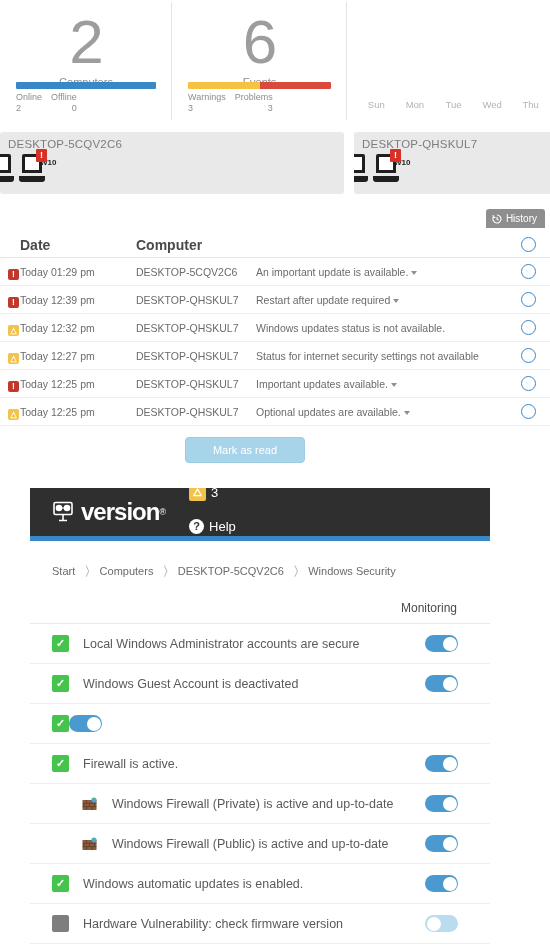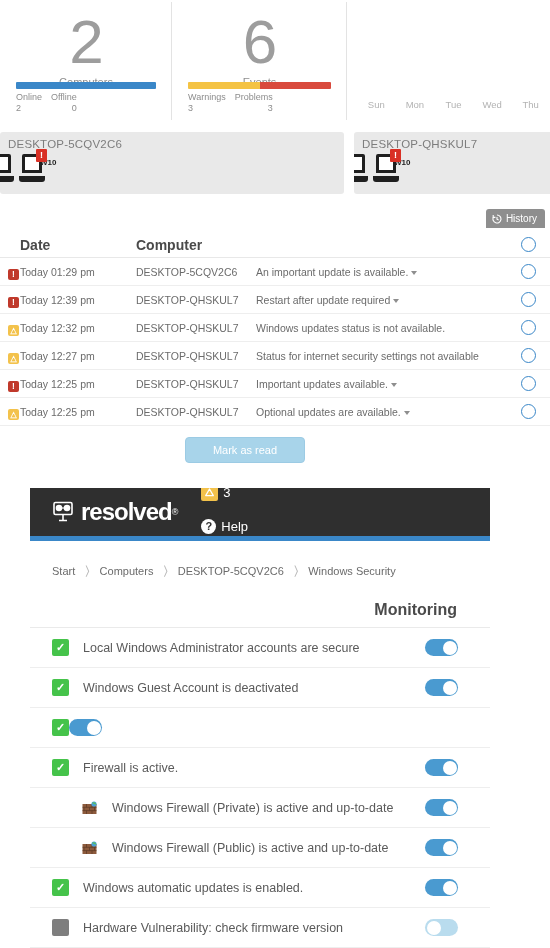--- a/index.html
+++ b/index.html
@@ -132,21 +132,21 @@
   .help-ico { width:15px; height:15px; border-radius:50%; background:#fff; color:#2f2f2f;
               font-size:11px; font-weight:bold; text-align:center; line-height:15px; }
   .nav-divider { width:1px; height:26px; background:#4a4a4a; margin:0 4px; }
   .nav-user { display:flex; align-items:center; gap:4px; color:#fff; font-size:13px; }
   .user-ico { width:13px; height:13px; position:relative; }
 
   .breadcrumb { display:flex; align-items:center; gap:10px; padding:22px 0 0 22px; }
   .crumb { font-size:11px; color:#6b6b6b; cursor:pointer; }
   .crumb-sep { font-size:13px; color:#b9b9b9; }
 
-  .mon-head { text-align:right; padding:22px 33px 8px 0; font-size:16px; font-weight:bold; color:#4a4a4a; }
+  .mon-head { text-align:right; padding:22px 33px 8px 0; font-size:12px; font-weight:normal; color:#4a4a4a; }
 
   .chk-list { border-top:1px solid #eaeaea; }
   .chk-row { display:flex; align-items:center; height:40px; border-bottom:1px solid #eeeeee; padding:0 22px 0 22px; }
   .chk-row.sub { padding-left:52px; }
   .chk-box { width:17px; height:17px; border-radius:2px; flex:none; display:flex;
              align-items:center; justify-content:center; color:#fff; font-size:11px; font-weight:bold; }
   .chk-box.ok   { background:#45c34a; }
   .chk-box.off  { background:#7e7e7e; }
   .brick { width:16px; height:14px; flex:none; position:relative; }
   .chk-label { flex:1; font-size:12.5px; color:#5a5a5a; margin-left:14px; }
@@ -347,21 +347,21 @@
       <div class="logo">
         <span class="logo-mark">
           <svg width="26" height="22" viewBox="0 0 26 22">
             <rect x="2" y="1.5" width="18" height="12" rx="1.5" fill="none" stroke="#fff" stroke-width="1.6"></rect>
             <path d="M11 13.5 L11 17 M7 19.5 L15 19.5 M11 17 L11 19.5" stroke="#fff" stroke-width="1.6" fill="none"></path>
             <circle cx="7" cy="7" r="3.3" fill="#fff"></circle>
             <circle cx="15" cy="7" r="3.3" fill="#fff"></circle>
             <path d="M10.3 7 L11.7 7" stroke="#fff" stroke-width="1.4"></path>
           </svg>
         </span>
-        <span class="logo-text"><span>resolved</span><span class="reg">®</span></span>
+        <span class="logo-text"><span>version</span><span class="reg">®</span></span>
       </div>
 
       <div class="nav-items">
 
         <div class="nav-stat">
           <span class="stat-ico blue">
             <svg width="11" height="11" viewBox="0 0 11 11">
               <rect x="1" y="1.5" width="9" height="6.5" rx="0.8" fill="#fff"></rect>
               <rect x="3" y="8.6" width="5" height="1.2" fill="#fff"></rect>
               <rect x="4.7" y="2.6" width="1.3" height="4.2" fill="#3a87c8"></rect>

